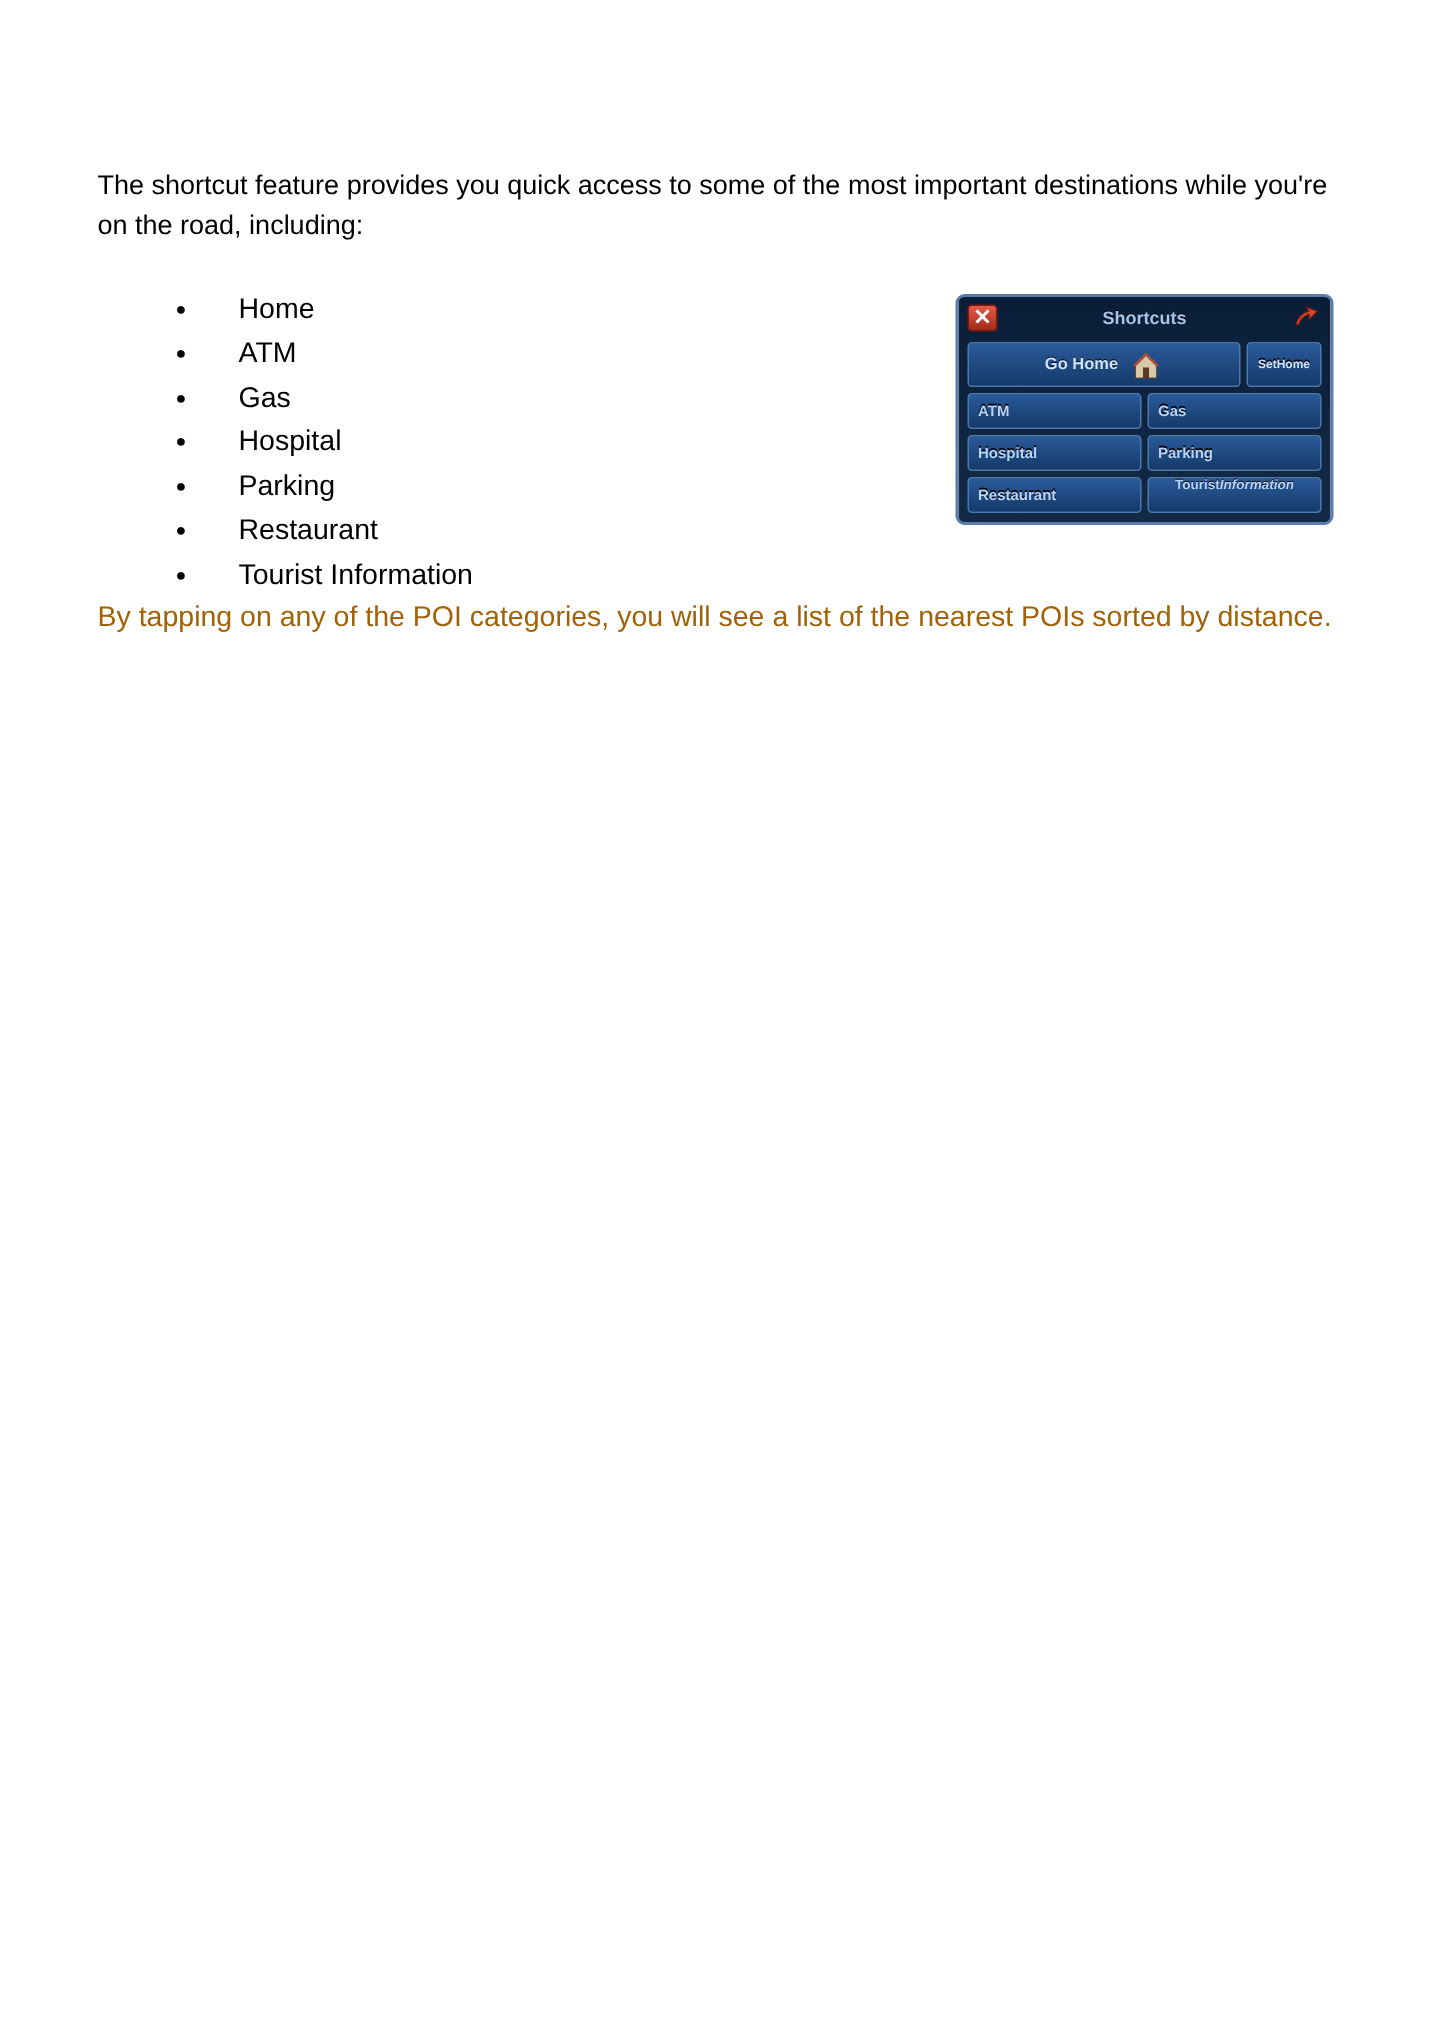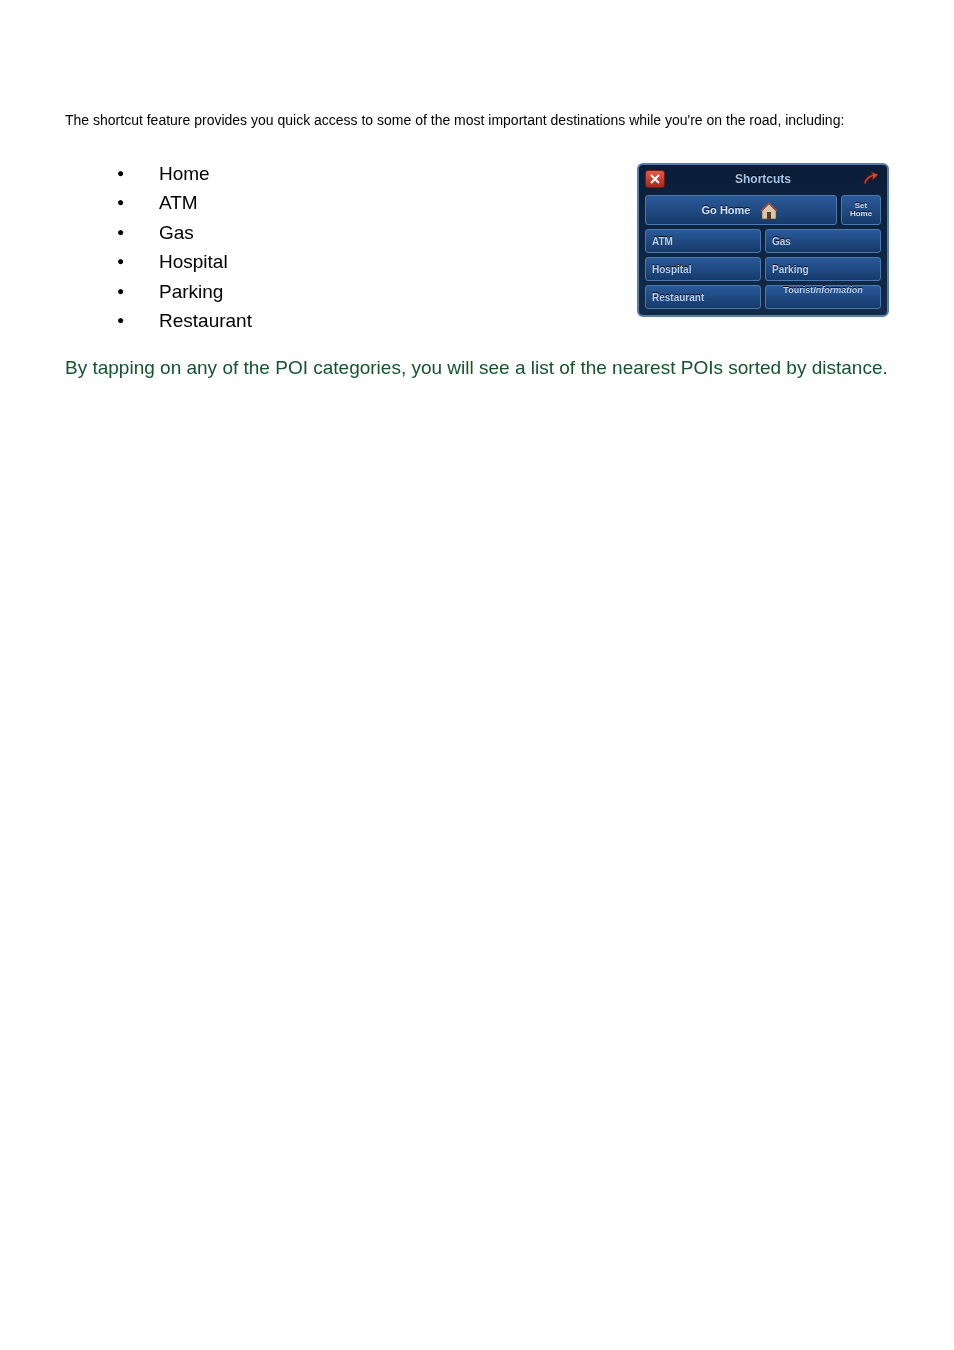--- a/index.html
+++ b/index.html
@@ -9,21 +9,21 @@
     }
     body {
       width: 954px;
       height: 1350px;
       background: #ffffff;
       font-family: Arial, Helvetica, sans-serif;
       padding: 110px 65px 0 65px;
       position: relative;
     }
     .intro {
-      font-size: 14px;
+      font-size: 18px;
       line-height: 1.5;
       color: #000;
       margin-bottom: 28px;
     }
     .content-row {
       display: flex;
       align-items: flex-start;
     }
     .list-col {
       flex: 1;
@@ -42,22 +42,22 @@
     ul.bullets li::before {
       content: "●";
       position: absolute;
       left: 0;
       font-size: 12px;
       top: 5px;
     }
     .outro {
       font-size: 19px;
       line-height: 1.5;
-      color: #14532d;
-      margin-top: 18px;
+      color: #a16207;
+      margin-top: 0;
     }
     
     .shot-wrap {
       width: 252px;
       flex-shrink: 0;
       margin-top: 4px;
       margin-left: 16px;
     }
     .shot {
       width: 252px;
@@ -122,27 +122,27 @@
       font-size: 11px;
       font-weight: bold;
       text-shadow: 0 -1px 0 #000;
       text-align: center;
     }
     .house-icon {
       width: 22px;
       height: 22px;
     }
     .set-home-btn {
-      width: 40px;
+      width: 50px;
       height: 30px;
       background: linear-gradient(#2a5a9a, #163a6a);
       border: 1px solid #4a7ab0;
       border-radius: 3px;
       display: flex;
-      flex-direction: column;
+      flex-direction: row;
       align-items: center;
       justify-content: center;
       line-height: 1;
     }
     .set-home-btn span {
       color: #cfe4ff;
       font-size: 8px;
       font-weight: bold;
       text-shadow: 0 -1px 0 #000;
     }
@@ -184,20 +184,21 @@
 
 <div class="content-row">
   <div class="list-col">
     <ul class="bullets">
       <li>Home</li>
       <li>ATM</li>
       <li>Gas</li>
       <li>Hospital</li>
       <li>Parking</li>
       <li>Restaurant</li>
+      <li>Tourist Information</li>
     </ul>
   </div>
 
   <div class="shot-wrap">
     <div class="shot">
       <div class="shot-header">
         <div class="close-btn">
           <span>
             <svg viewBox="0 0 10 10">
                 <path d="M1 1 L9 9 M9 1 L1 9" stroke="#fff" stroke-width="2" fill="none"></path>

